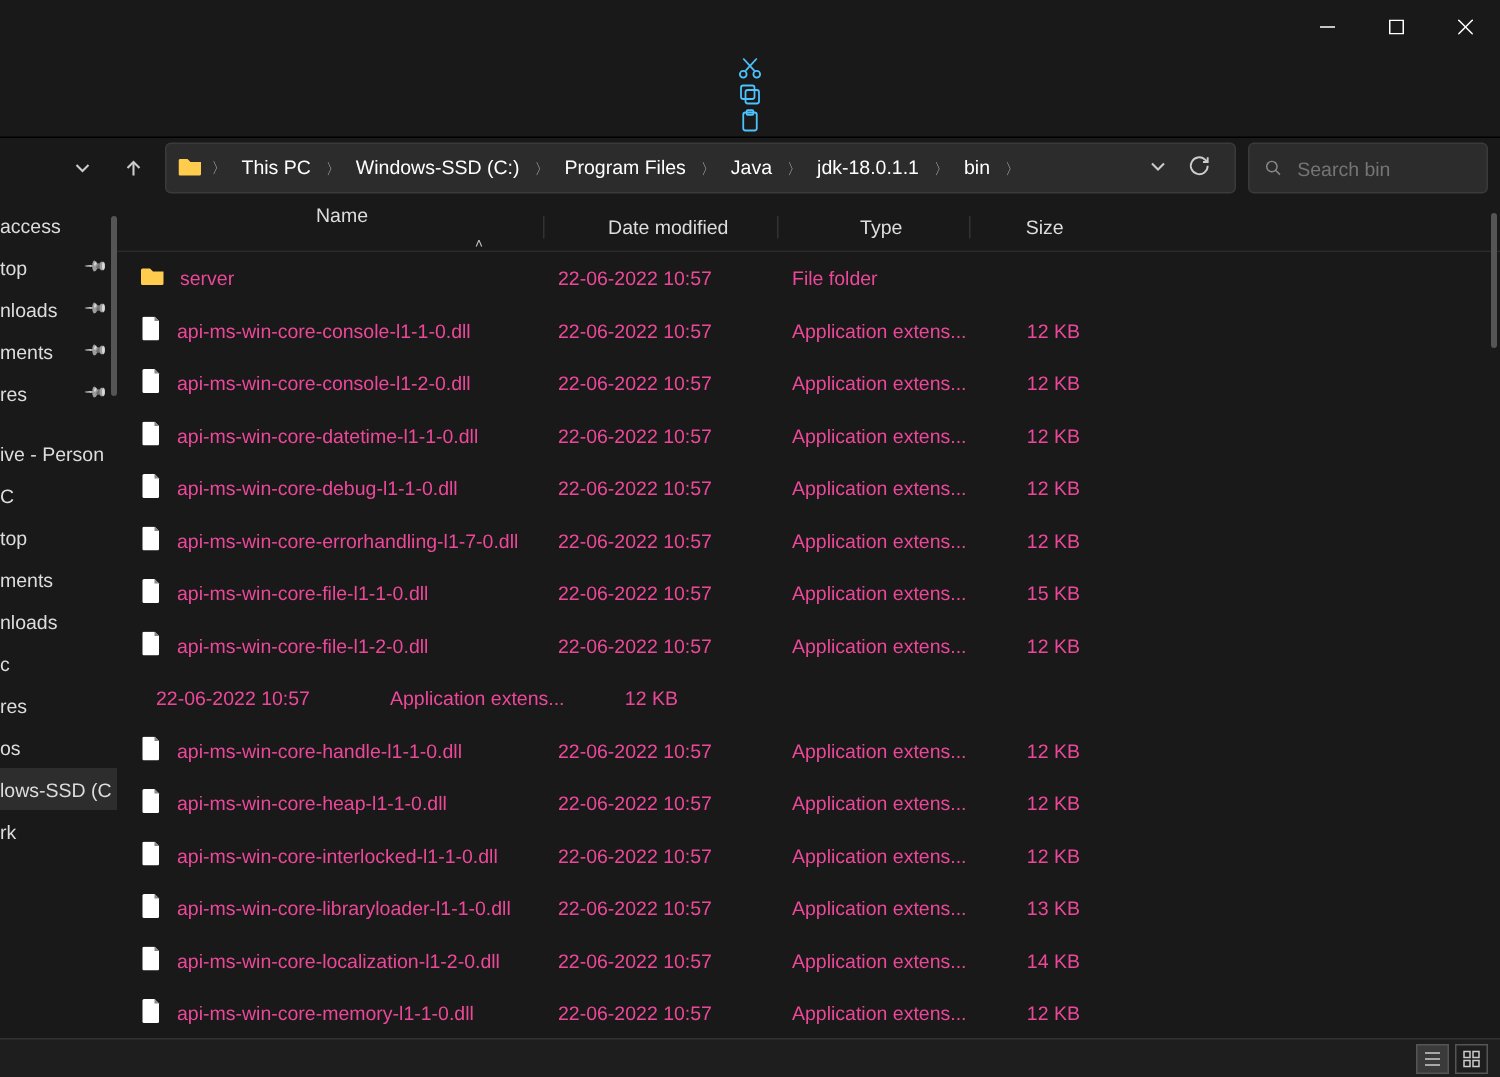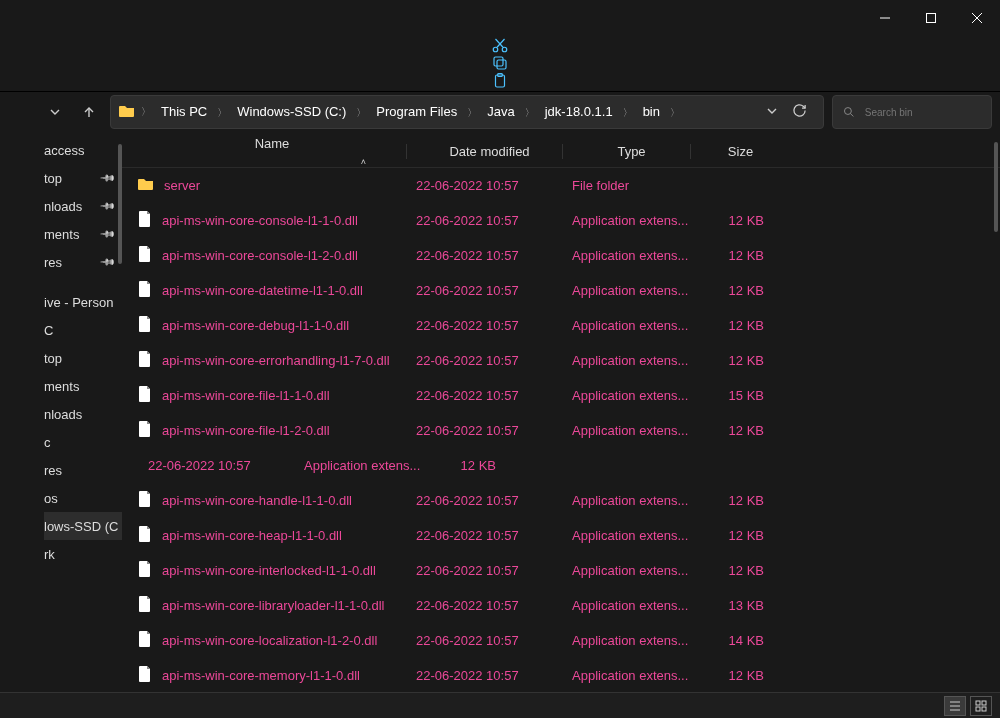--- a/index.html
+++ b/index.html
@@ -20,24 +20,24 @@
   
   .addr-row { height: 44px; display: flex; align-items: center; padding: 4px 8px 8px 8px; gap: 8px; background: #191919; }
   .nav-arrow { width: 34px; height: 32px; display: flex; align-items: center; justify-content: center; color: #aaa; }
   .nav-arrow.small { width: 26px; }
   .breadcrumb { flex: 1; height: 34px; background: #2c2c2c; border: 1px solid #3a3a3a; border-radius: 4px; display: flex; align-items: center; padding: 0 8px; gap: 0; overflow: hidden; }
   .bc-folder-icon { color: #ffcc4d; margin-right: 4px; }
   .bc-seg { padding: 0 8px; color: #fff; white-space: nowrap; }
   .bc-chev { color: #aaa; font-size: 10px; padding: 0 2px; }
   .bc-tail { margin-left: auto; display: flex; align-items: center; gap: 14px; padding-right: 8px; color: #ccc; }
   .search-box { width: 160px; height: 34px; background: #2c2c2c; border: 1px solid #3a3a3a; border-radius: 4px; display: flex; align-items: center; padding: 0 10px; gap: 10px; color: #888; }
-  .search-box input { background: transparent; border: none; color: #a3a3a3; outline: none; width: 100%; font-size: 10px; }
+  .search-box input { background: transparent; border: none; color: #a3a3a3; outline: none; width: 100%; font-size: 13px; }
   
   .body { flex: 1; display: flex; overflow: hidden; background: #191919; }
-  .sidebar { width: 78px; background: #191919; overflow: hidden; position: relative; margin-left: 44px; }
+  .sidebar { width: 78px; background: #191919; overflow: hidden; position: relative; }
   .side-scroll { position: absolute; right: 0; top: 8px; width: 4px; height: 120px; background: #555; border-radius: 2px; }
   .side-item { height: 28px; display: flex; align-items: center; justify-content: space-between; padding: 0 8px 0 0; color: #ddd; font-size: 13px; white-space: nowrap; overflow: hidden; }
   .side-item.sel { background: #2d2d2d; }
   .pin { font-size: 11px; color: #888; transform: rotate(45deg); }
   .side-gap { height: 12px; }
   .main { flex: 1; display: flex; flex-direction: column; position: relative; }
   .main-scroll { position: absolute; right: 2px; top: 6px; width: 4px; height: 90px; background: #555; border-radius: 2px; }
   .col-headers { height: 32px; display: flex; align-items: center; border-bottom: 1px solid #2a2a2a; color: #ddd; font-size: 13px; padding-left: 16px; }
   .col { display: flex; align-items: center; gap: 6px; flex-direction: column; }
   .col.name { width: 268px; }

